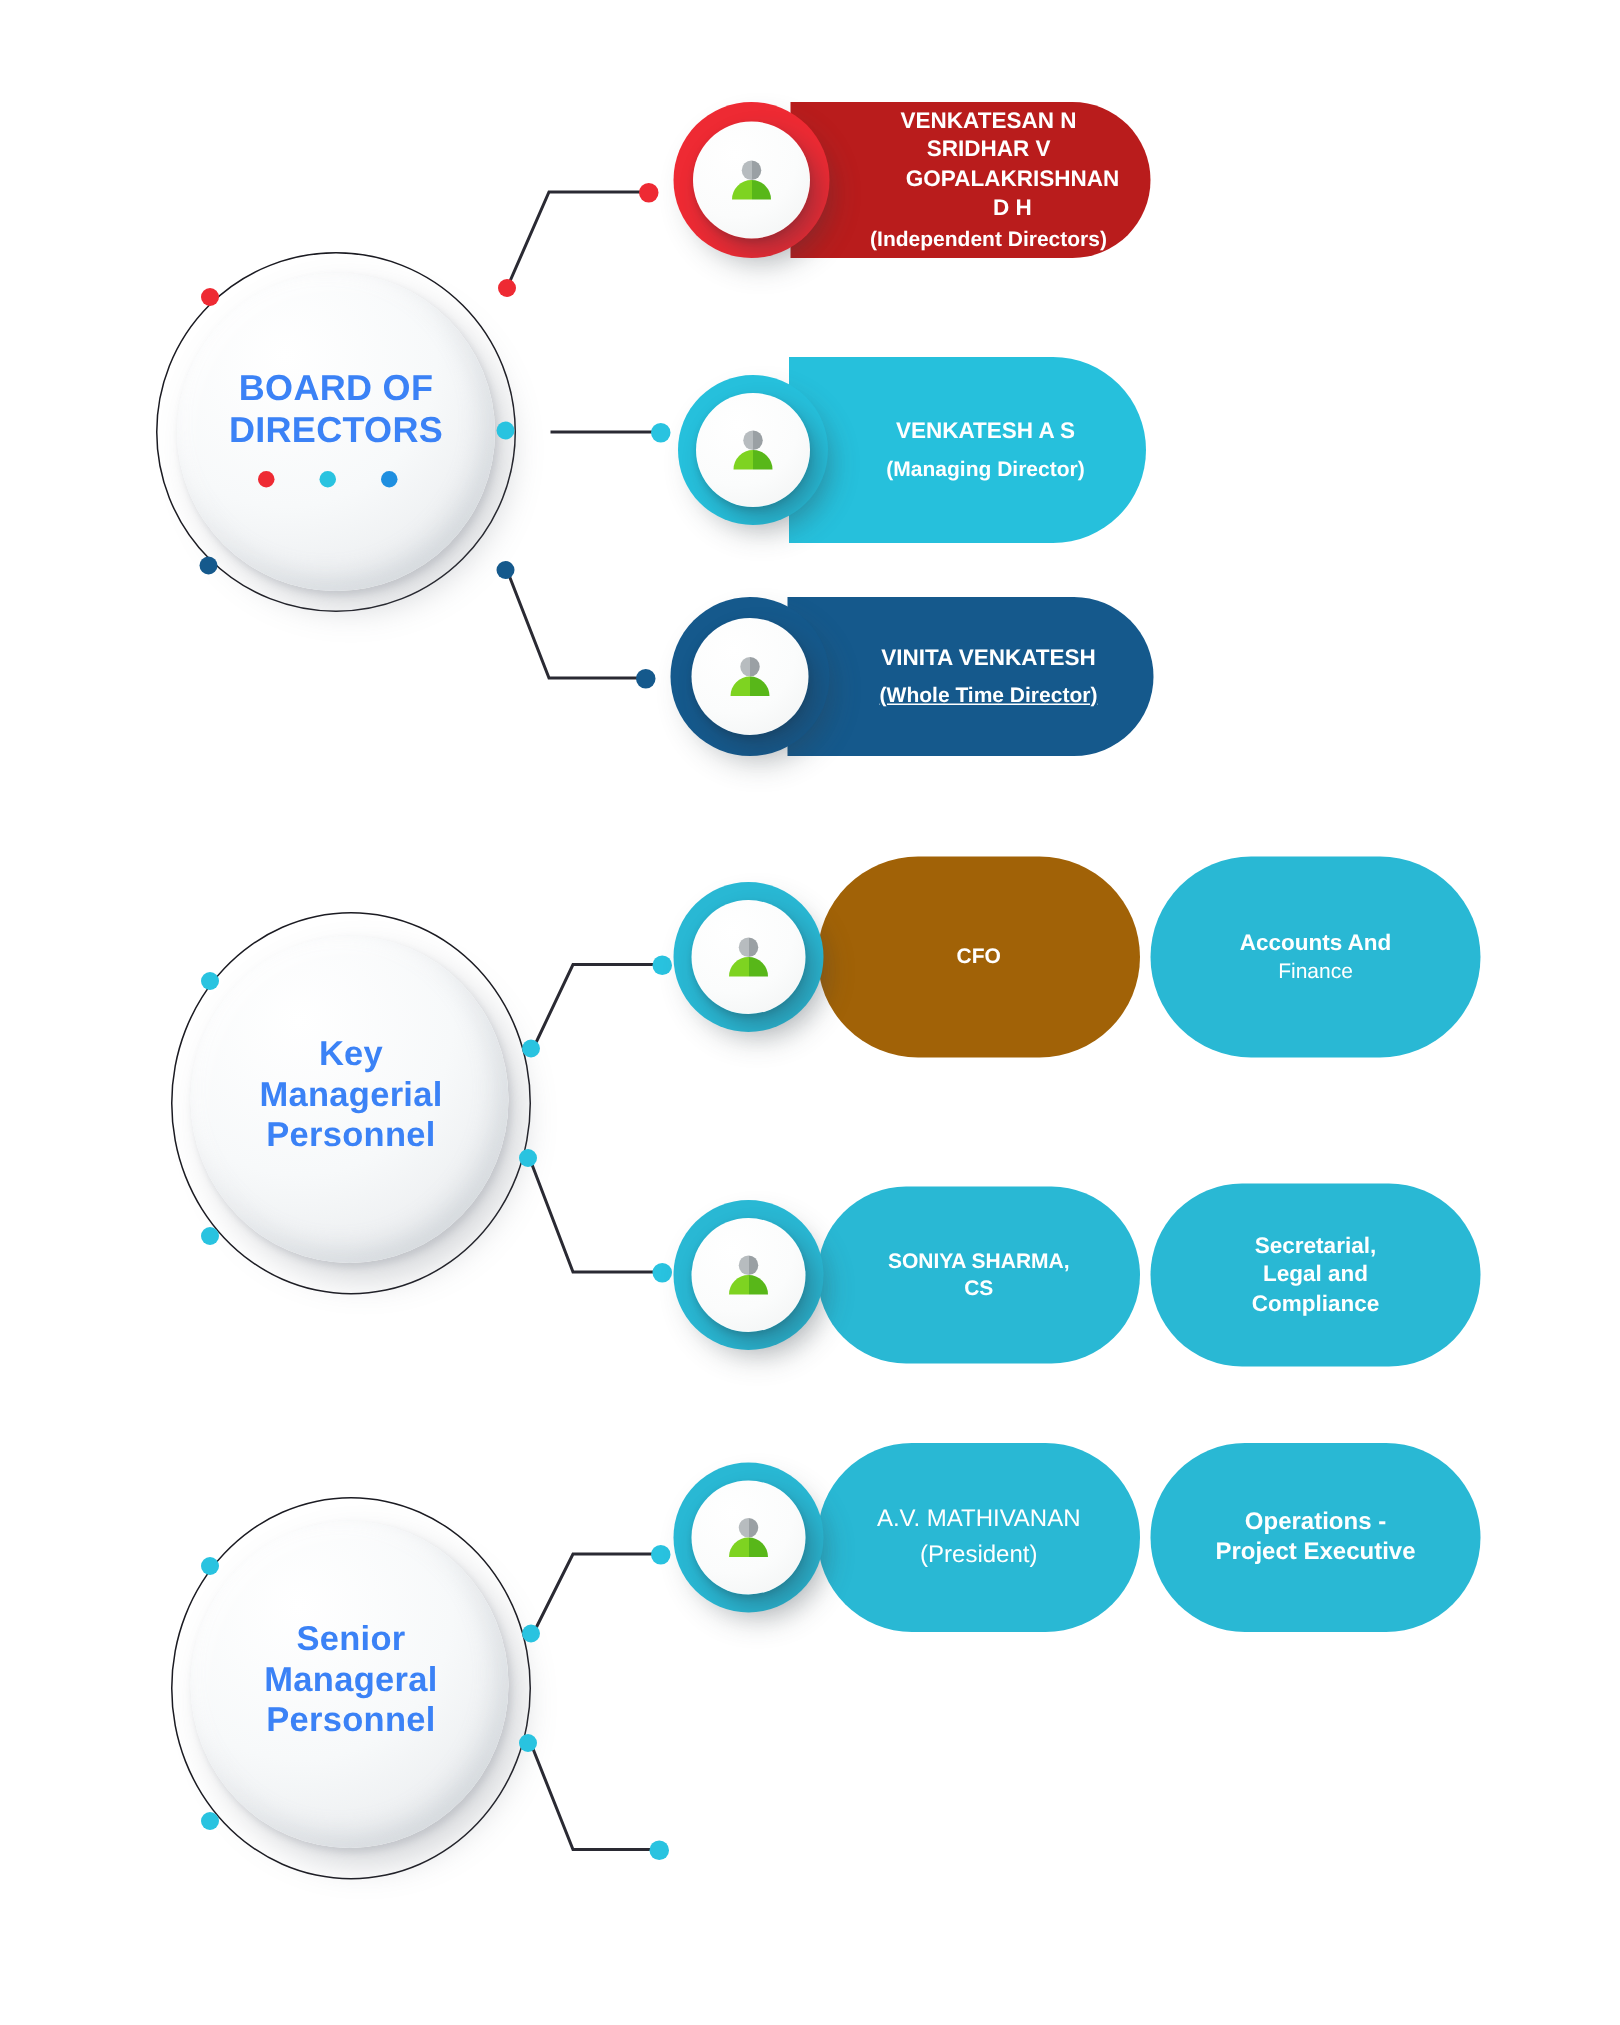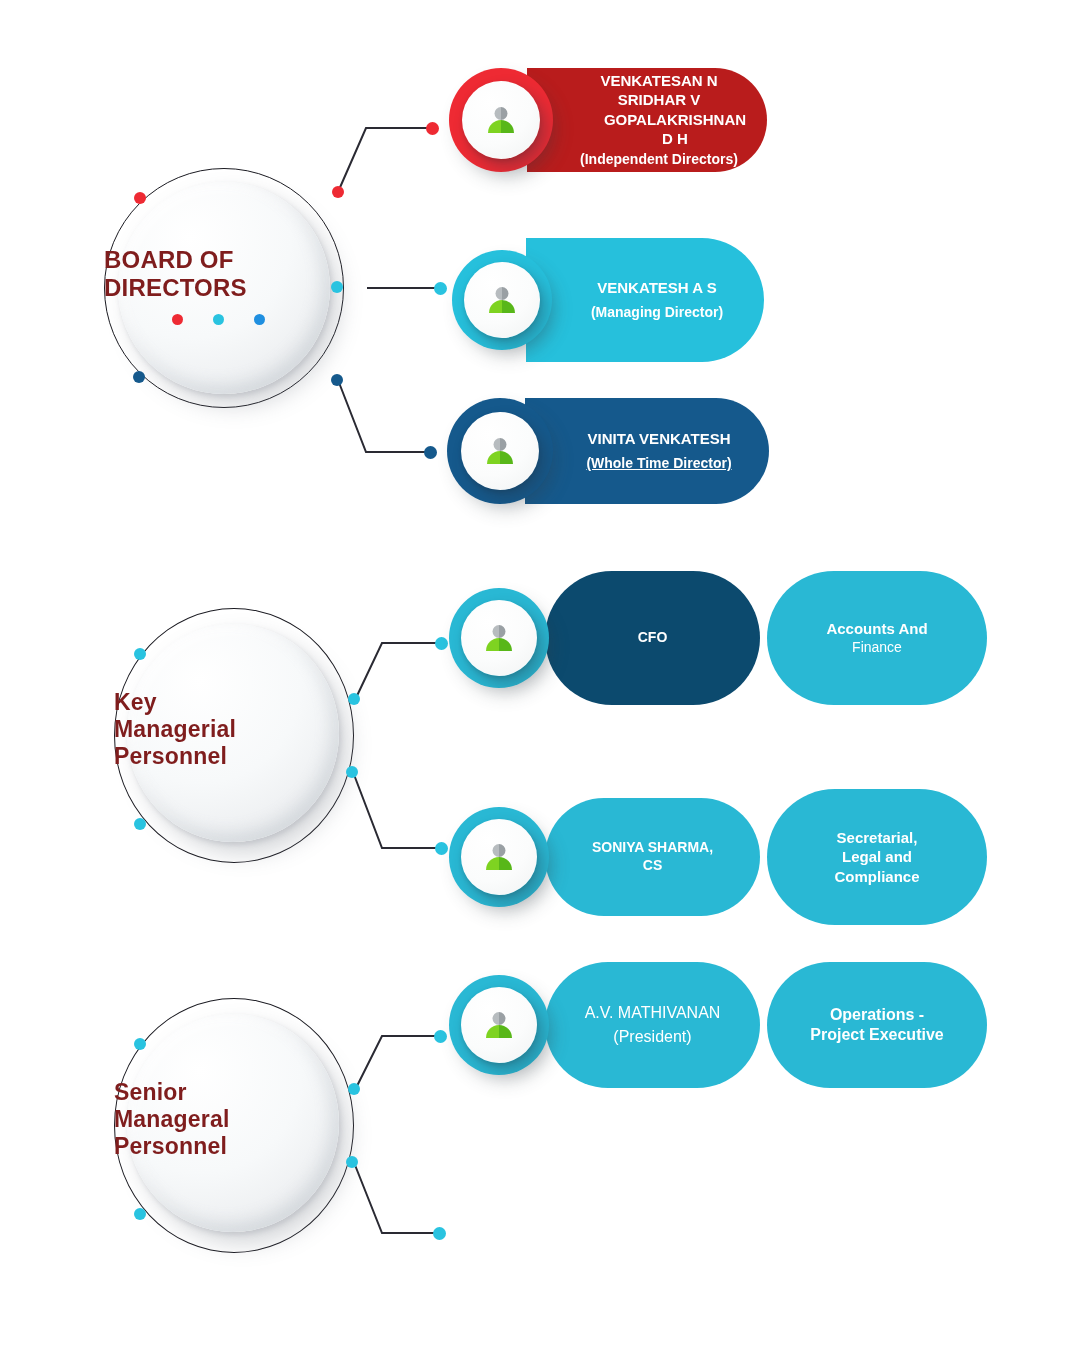--- a/index.html
+++ b/index.html
@@ -26,22 +26,22 @@
       radial-gradient(circle at 34% 26%, #ffffff 0%, #f7f9fa 48%, #eceef0 78%, #e2e5e8 100%);
     box-shadow:
       10px 12px 22px rgba(120,125,135,.30),
       2px 3px 5px rgba(120,125,135,.22),
       inset -7px -8px 16px rgba(160,168,178,.30),
       inset 5px 6px 14px rgba(255,255,255,.95);
   }
   .hub .label{
     position:absolute;left:0;top:50%;width:100%;
     transform:translateY(-50%);
-    text-align:left;
-    color:#7f1d1d;
+    text-align:center;
+    color:#3b82f6;
     font-weight:bold;
     line-height:1.18;
     letter-spacing:.2px;
     pointer-events:none;
   }
   .hub-dot{position:absolute;border-radius:50%;}
 
   .triplet{position:absolute;display:flex;gap:30px;}
   .triplet i{display:block;width:11px;height:11px;border-radius:50%;}
 
@@ -211,21 +211,21 @@
   <span class="hub-dot" style="position:absolute;left:435px;top:637px;width:13px;height:13px;background:#29c3e0;"></span>
   <div class="row" style="left:449px;top:571px;">
     <div class="avatar shadow-soft" style="width:100px;height:100px;background:#29b8d4;margin-right:10px;">
       <div class="inner" style="width:76px;height:76px;">
         <span class="person" style="width:30px;height:30px;">
           <span class="head" style="top:2px;width:13px;height:13px;"></span>
           <span class="body" style="top:15px;width:26px;height:13px;border-radius:13px 13px 0 0;"></span>
         </span>
       </div>
     </div>
-    <div class="pill pill-round" style="background:#0c4a6e;width:215px;height:134px;margin-left:-14px;">
+    <div class="pill pill-round" style="background:#a16207;width:215px;height:134px;margin-left:-14px;">
       <div class="txt">
         <div class="ln1" style="font-size:14px;">CFO</div>
       </div>
     </div>
     <div class="pill pill-round" style="background:#29b8d4;width:220px;height:134px;margin-left:7px;">
       <div class="txt">
         <div class="ln1" style="font-size:15px;">Accounts And</div>
         <div class="light" style="font-size:14px;">Finance</div>
       </div>
     </div>
@@ -240,21 +240,21 @@
           <span class="body" style="top:15px;width:26px;height:13px;border-radius:13px 13px 0 0;"></span>
         </span>
       </div>
     </div>
     <div class="pill pill-round" style="background:#29b8d4;width:215px;height:118px;margin-left:-14px;">
       <div class="txt">
         <div class="ln1" style="font-size:14px;">SONIYA SHARMA,</div>
         <div class="ln1" style="font-size:14px;">CS</div>
       </div>
     </div>
-    <div class="pill pill-round" style="background:#29b8d4;width:220px;height:136px;margin-left:7px;align-items:center;">
+    <div class="pill pill-round" style="background:#29b8d4;width:220px;height:122px;margin-left:7px;align-items:center;">
       <div class="txt">
         <div class="ln1" style="font-size:15px;">Secretarial,</div>
         <div class="ln1" style="font-size:15px;">Legal and</div>
         <div class="ln1" style="font-size:15px;">Compliance</div>
       </div>
     </div>
   </div>
 
   <div class="hub" style="left:114px;top:998px;width:240px;height:255px;">
     <div class="ring"></div>

